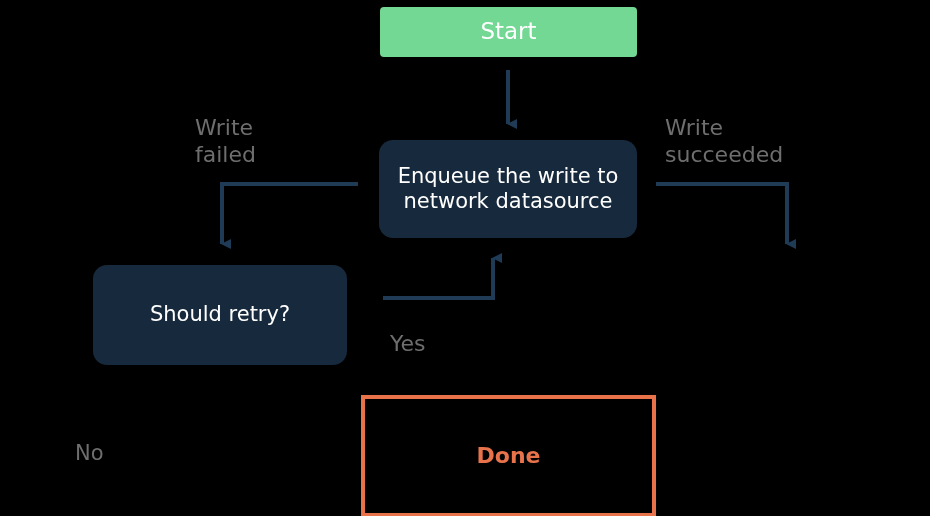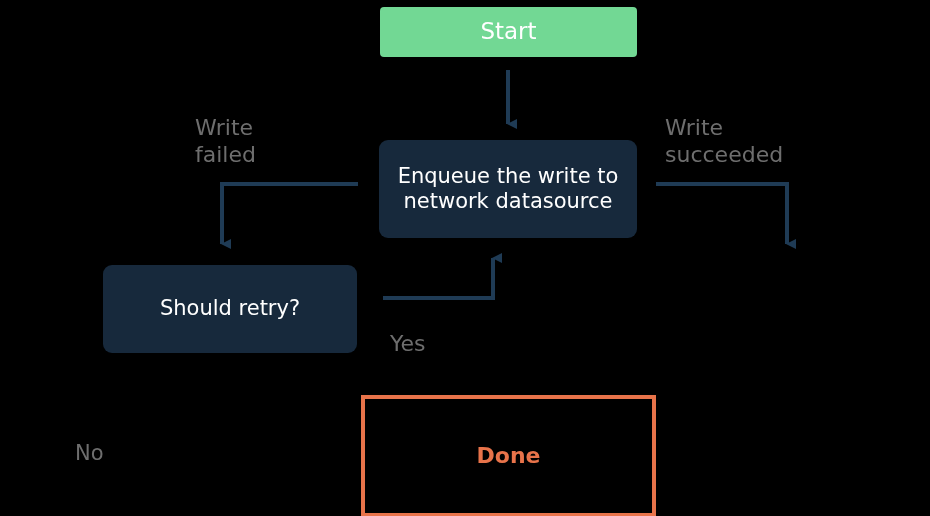--- a/index.html
+++ b/index.html
@@ -45,38 +45,38 @@
   }
   #node-start .node-label {
     color: #ffffff;
     font-size: 23px;
     font-weight: 400;
   }
 
   
   .node-dark {
     background: #17293c;
-    border-radius: 9px;
+    border-radius: 14px;
   }
   .node-dark .node-label {
     color: #ffffff;
     font-size: 21px;
     font-weight: 400;
   }
   #node-enqueue {
     left: 379px;
     top: 140px;
     width: 258px;
     height: 98px;
   }
   #node-should-retry {
-    left: 103px;
+    left: 93px;
     top: 265px;
     width: 254px;
-    height: 88px;
+    height: 100px;
   }
   #node-update-local {
     left: 660px;
     top: 265px;
     width: 270px;
     height: 100px;
   }
 
   
   #node-done {

